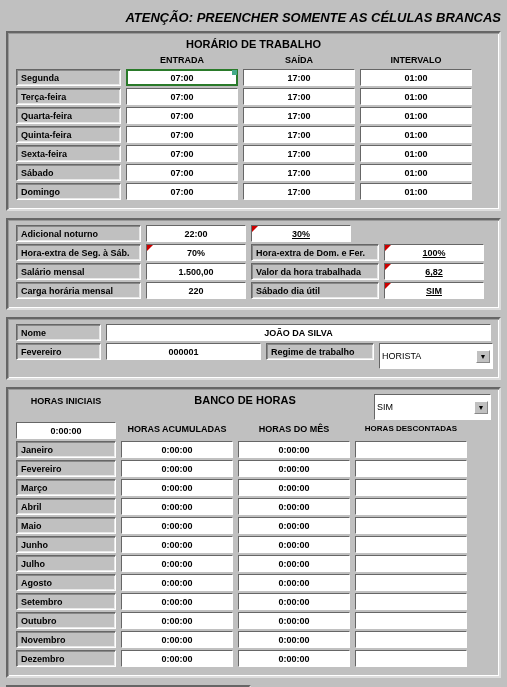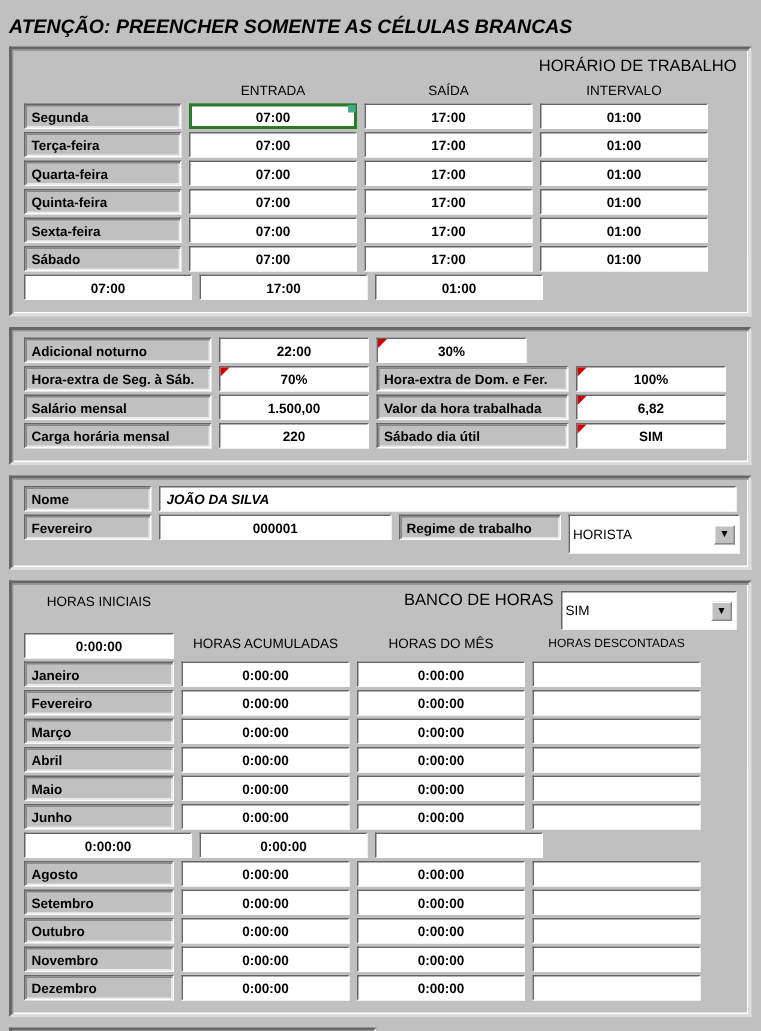--- a/index.html
+++ b/index.html
@@ -8,45 +8,45 @@
     background: #c0c0c0;
     font-family: Arial, sans-serif;
     font-size: 10px;
     width: 507px;
   }
   .page {
     background: #c0c0c0;
     padding: 6px;
   }
   .title {
-    text-align: left;
+    text-align: right;
     font-weight: bold;
     font-size: 13px;
     padding: 4px 0 6px 0;
     font-style: italic;
   }
   .panel {
     border: 2px solid #888;
     border-top-color: #666;
     border-left-color: #666;
     border-right-color: #ddd;
     border-bottom-color: #ddd;
     margin-bottom: 7px;
     padding: 5px 8px 7px 8px;
     background: #c0c0c0;
     box-shadow: inset 1px 1px 0 #999, inset -1px -1px 0 #fff;
   }
   .section-title {
-    text-align: right;
-    font-weight: normal;
+    text-align: center;
+    font-weight: bold;
     font-size: 11px;
     margin-bottom: 3px;
   }
   .hdr {
-    font-weight: normal;
+    font-weight: bold;
     font-size: 9px;
     text-align: center;
     padding: 2px 0;
   }
   .cell {
     background: #c0c0c0;
     border-top: 1px solid #666;
     border-left: 1px solid #666;
     border-right: 1px solid #fff;
     border-bottom: 1px solid #fff;
@@ -64,21 +64,21 @@
     border-right: 1px solid #fff;
     border-bottom: 1px solid #fff;
     padding: 1px 4px;
     font-size: 9px;
     font-weight: bold;
     text-align: center;
     height: 17px;
     line-height: 14px;
     position: relative;
   }
-  .inp.left { text-align: left; font-style: italic; }
+  .inp.left { text-align: center; }
   .inp.mark::after {
     content: '';
     position: absolute;
     top: 0; left: 0;
     border-top: 6px solid #c00;
     border-right: 6px solid transparent;
   }
   .inp.green::after {
     content: '';
     position: absolute;
@@ -93,21 +93,21 @@
     border: 2px solid #2a7a2a;
     pointer-events: none;
   }
   .row { display: flex; gap: 5px; margin-bottom: 2px; align-items: stretch; }
   .row > * { flex-shrink: 0; }
   .w-day   { width: 105px; }
   .w-col   { width: 112px; }
   .w-lab2  { width: 125px; }
   .w-val2  { width: 100px; }
   .w-lab3  { width: 128px; }
-  .w-val3  { width: 100px; }
+  .w-val3  { width: 100px; text-decoration: underline; }
   .w-nlab  { width: 85px; }
   .w-nval  { width: 155px; }
   .w-rlab  { width: 108px; }
   .w-rval  { width: 114px; }
   .w-month { width: 100px; }
   .w-bcol  { width: 112px; }
   .select {
     background: #fff;
     border-top: 1px solid #666;
     border-left: 1px solid #666;
@@ -180,20 +180,21 @@
           <div class="inp w-col">17:00</div>
           <div class="inp w-col">01:00</div>
         </div>
         <div class="row">
           <div class="cell w-day">Sábado</div>
           <div class="inp w-col">07:00</div>
           <div class="inp w-col">17:00</div>
           <div class="inp w-col">01:00</div>
         </div>
         <div class="row">
+          <div class="cell w-day">Domingo</div>
           <div class="inp w-col">07:00</div>
           <div class="inp w-col">17:00</div>
           <div class="inp w-col">01:00</div>
         </div>
       </div>
   </div>
 
   <div class="panel">
     <div class="row">
       <div class="cell w-lab2">Adicional noturno</div>
@@ -282,20 +283,21 @@
           <div class="inp w-bcol">0:00:00</div>
           <div class="inp w-bcol"></div>
         </div>
         <div class="row">
           <div class="cell w-month">Junho</div>
           <div class="inp w-bcol">0:00:00</div>
           <div class="inp w-bcol">0:00:00</div>
           <div class="inp w-bcol"></div>
         </div>
         <div class="row">
+          <div class="cell w-month">Julho</div>
           <div class="inp w-bcol">0:00:00</div>
           <div class="inp w-bcol">0:00:00</div>
           <div class="inp w-bcol"></div>
         </div>
         <div class="row">
           <div class="cell w-month">Agosto</div>
           <div class="inp w-bcol">0:00:00</div>
           <div class="inp w-bcol">0:00:00</div>
           <div class="inp w-bcol"></div>
         </div>

